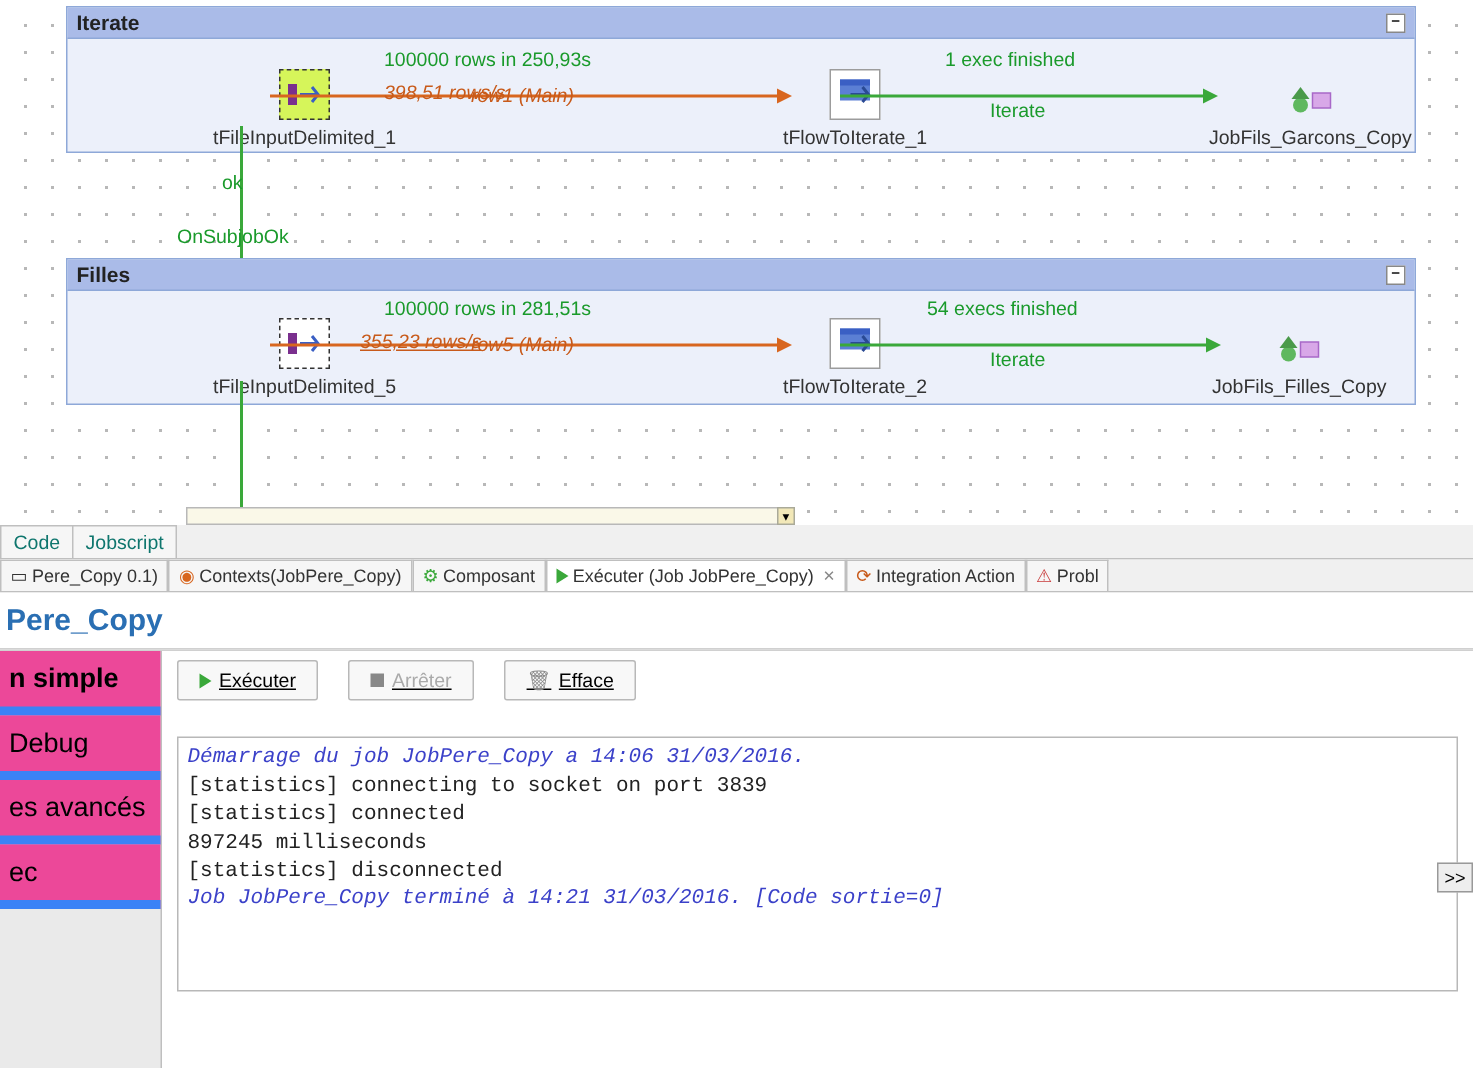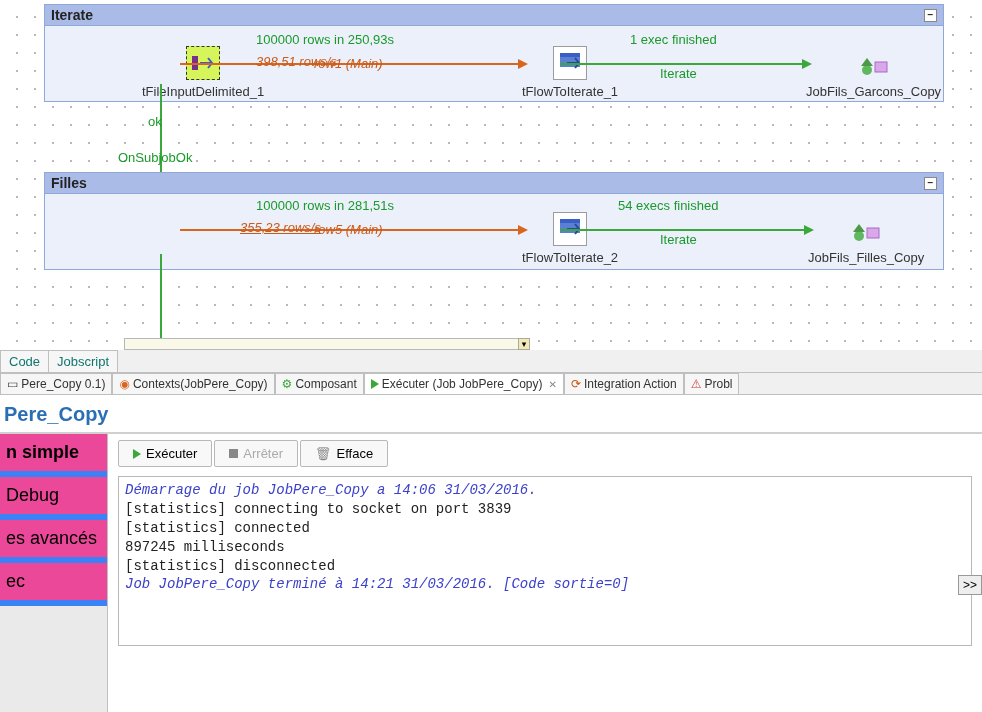--- a/index.html
+++ b/index.html
@@ -179,22 +179,23 @@
   padding: 6px 10px;
   position: relative;
 }
 .section-label {
   font-size: 13px;
   color: #333;
   margin-bottom: 6px;
 }
 .btn-row {
   display: flex;
-  gap: 2px;
-  margin-bottom: 9px;
+  gap: 20px;
+  margin-bottom: 24px;
+  text-decoration: underline;
 }
 .run-btn {
   border: 1px solid #b8b8b8;
   background: #f8f8f8;
   padding: 5px 14px;
   font-size: 13px;
   cursor: pointer;
   display: flex;
   align-items: center;
   gap: 5px;
@@ -306,20 +307,29 @@
   <div class="link-label green-text" style="left:148px; top:114px;">ok</div>
   <div class="link-label green-text" style="left:118px; top:150px;">OnSubjobOk</div>
 
   <div class="subjob" style="left:44px; top:172px; width:900px; height:98px;">
     <div class="subjob-title">
       <span>Filles</span>
       <span class="minimize-box">−</span>
     </div>
   </div>
 
+  <div class="component" style="left:142px; top:212px;">
+    <div class="icon" style="border:1px dashed #333;">
+      <svg width="26" height="26">
+          <rect x="2" y="6" width="6" height="14" fill="#7a2f8e"></rect>
+          <path d="M10 13 L22 13 M18 8 L22 13 L18 18" stroke="#3a5fc4" stroke-width="2" fill="none"></path>
+        </svg>
+    </div>
+    <div class="label">tFileInputDelimited_5</div>
+  </div>
 
   <div class="component" style="left:522px; top:212px;">
     <div class="icon">
       <svg width="26" height="26">
           <rect x="3" y="3" width="20" height="14" fill="#5b7fd4"></rect>
           <rect x="3" y="3" width="20" height="4" fill="#3a5fc4"></rect>
           <path d="M10 13 L22 13 M18 8 L22 13 L18 18" stroke="#2a4a94" stroke-width="2" fill="none"></path>
         </svg>
     </div>
     <div class="label">tFlowToIterate_2</div>

